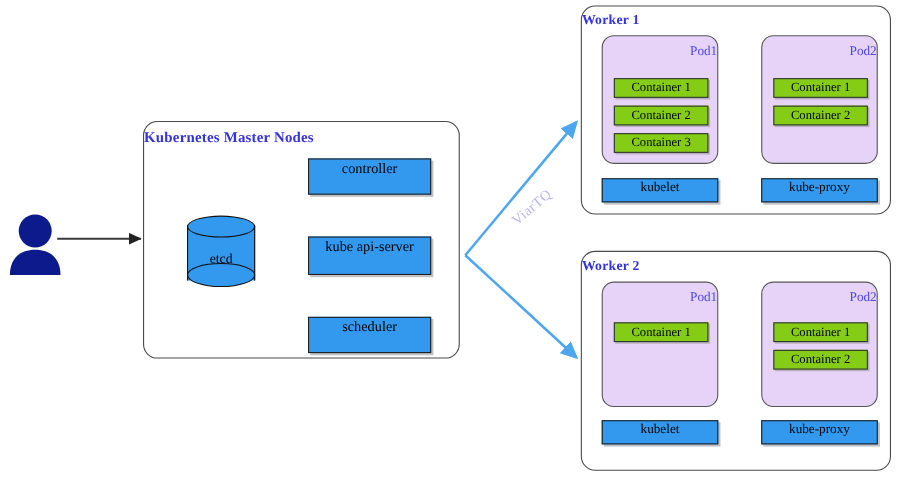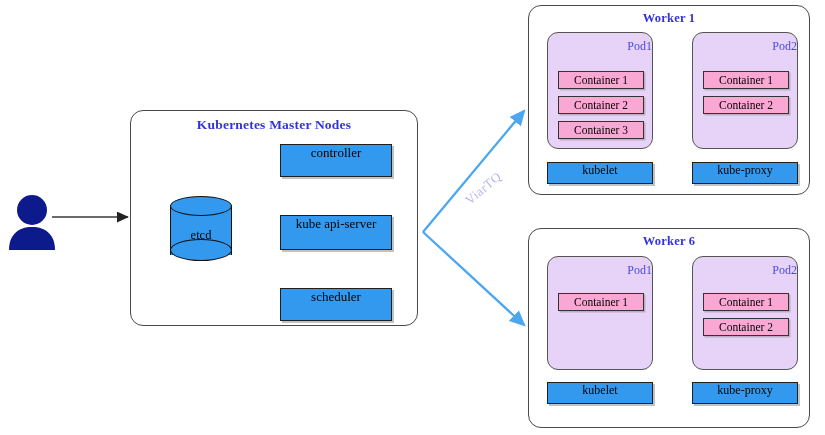--- a/index.html
+++ b/index.html
@@ -35,21 +35,21 @@
     position: absolute;
     border: 1.6px solid #4a4a4a;
     border-radius: 13px;
     background: #ffffff;
     box-sizing: border-box;
   }
   .group-title {
     position: absolute;
     left: 0;
     width: 100%;
-    text-align: center;
+    text-align: left;
     font-weight: bold;
     color: #3333dd;
     letter-spacing: 0.2px;
   }
 
   
   #master-node {
     left: 130px;
     top: 110px;
     width: 288px;
@@ -150,21 +150,21 @@
   .pod-title {
     position: absolute;
     left: 0; top: 6px;
     width: 100%;
     text-align: right;
     font-size: 12px;
     color: #4a4ae0;
   }
   .container-box {
     position: absolute;
-    background: #f9a8d4;
+    background: #84cc16;
     border: 1.4px solid #333;
     box-sizing: border-box;
     display: flex;
     align-items: center;
     justify-content: center;
     font-size: 11.5px;
     color: #000;
     box-shadow: 1.5px 1.5px 0 rgba(120,120,120,0.4);
   }
 
@@ -288,21 +288,21 @@
   </div>
 
   <div class="blue-box" style="left:547px; top:162px; width:106px; height:22px; font-size:12px;">
     <span>kubelet</span>
   </div>
   <div class="blue-box" style="left:692px; top:162px; width:106px; height:22px; font-size:12px;">
     <span>kube-proxy</span>
   </div>
 
   <div class="group-box" id="worker-2">
-    <div class="group-title worker-title">Worker 6</div>
+    <div class="group-title worker-title">Worker 2</div>
   </div>
 
   <div class="pod-box" style="left:547px; top:256px; width:106px; height:114px;">
     <div class="pod-title">Pod1</div>
     <div class="container-box" style="left:10px; top:36px; width:86px; height:18px;">
       <span>Container 1</span>
     </div>
   </div>
 
   <div class="pod-box" style="left:692px; top:256px; width:106px; height:114px;">

